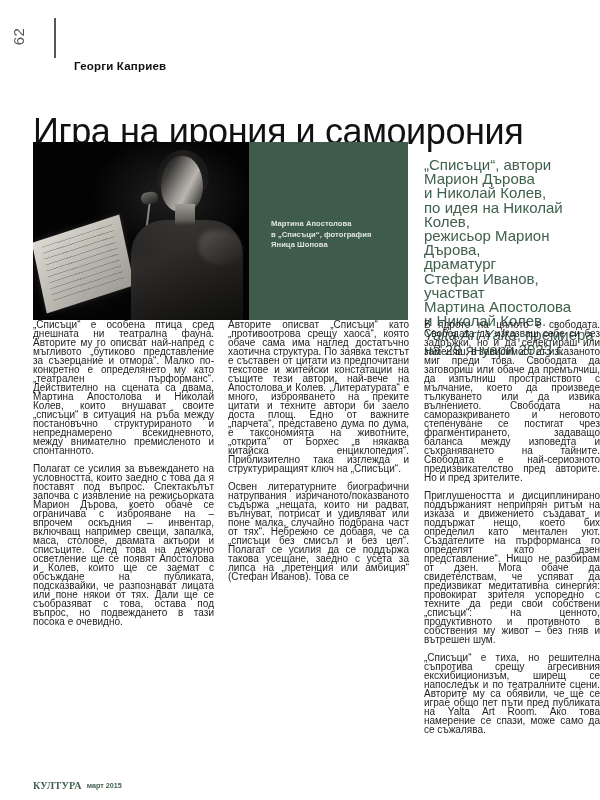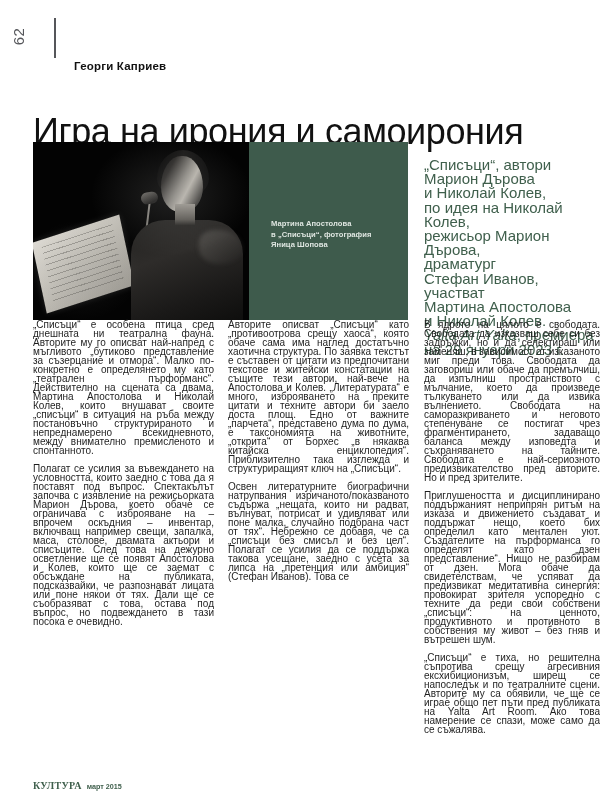--- a/index.html
+++ b/index.html
@@ -245,21 +245,21 @@
   .col-1 { left: 33px; }
   .col-2 { left: 228px; }
   .col-3 { left: 424px; top: 320px; width: 176px; }
 
   
   .footer {
     position: absolute;
     left: 33px;
     bottom: 9px;
     display: flex;
-    align-items: flex-end;
+    align-items: center;
     gap: 5px;
   }
   .footer-brand {
     font-family: "Liberation Serif", serif;
     font-size: 10px;
     font-weight: 700;
     letter-spacing: 0.3px;
     color: #3f5f4c;
   }
   .footer-date {

